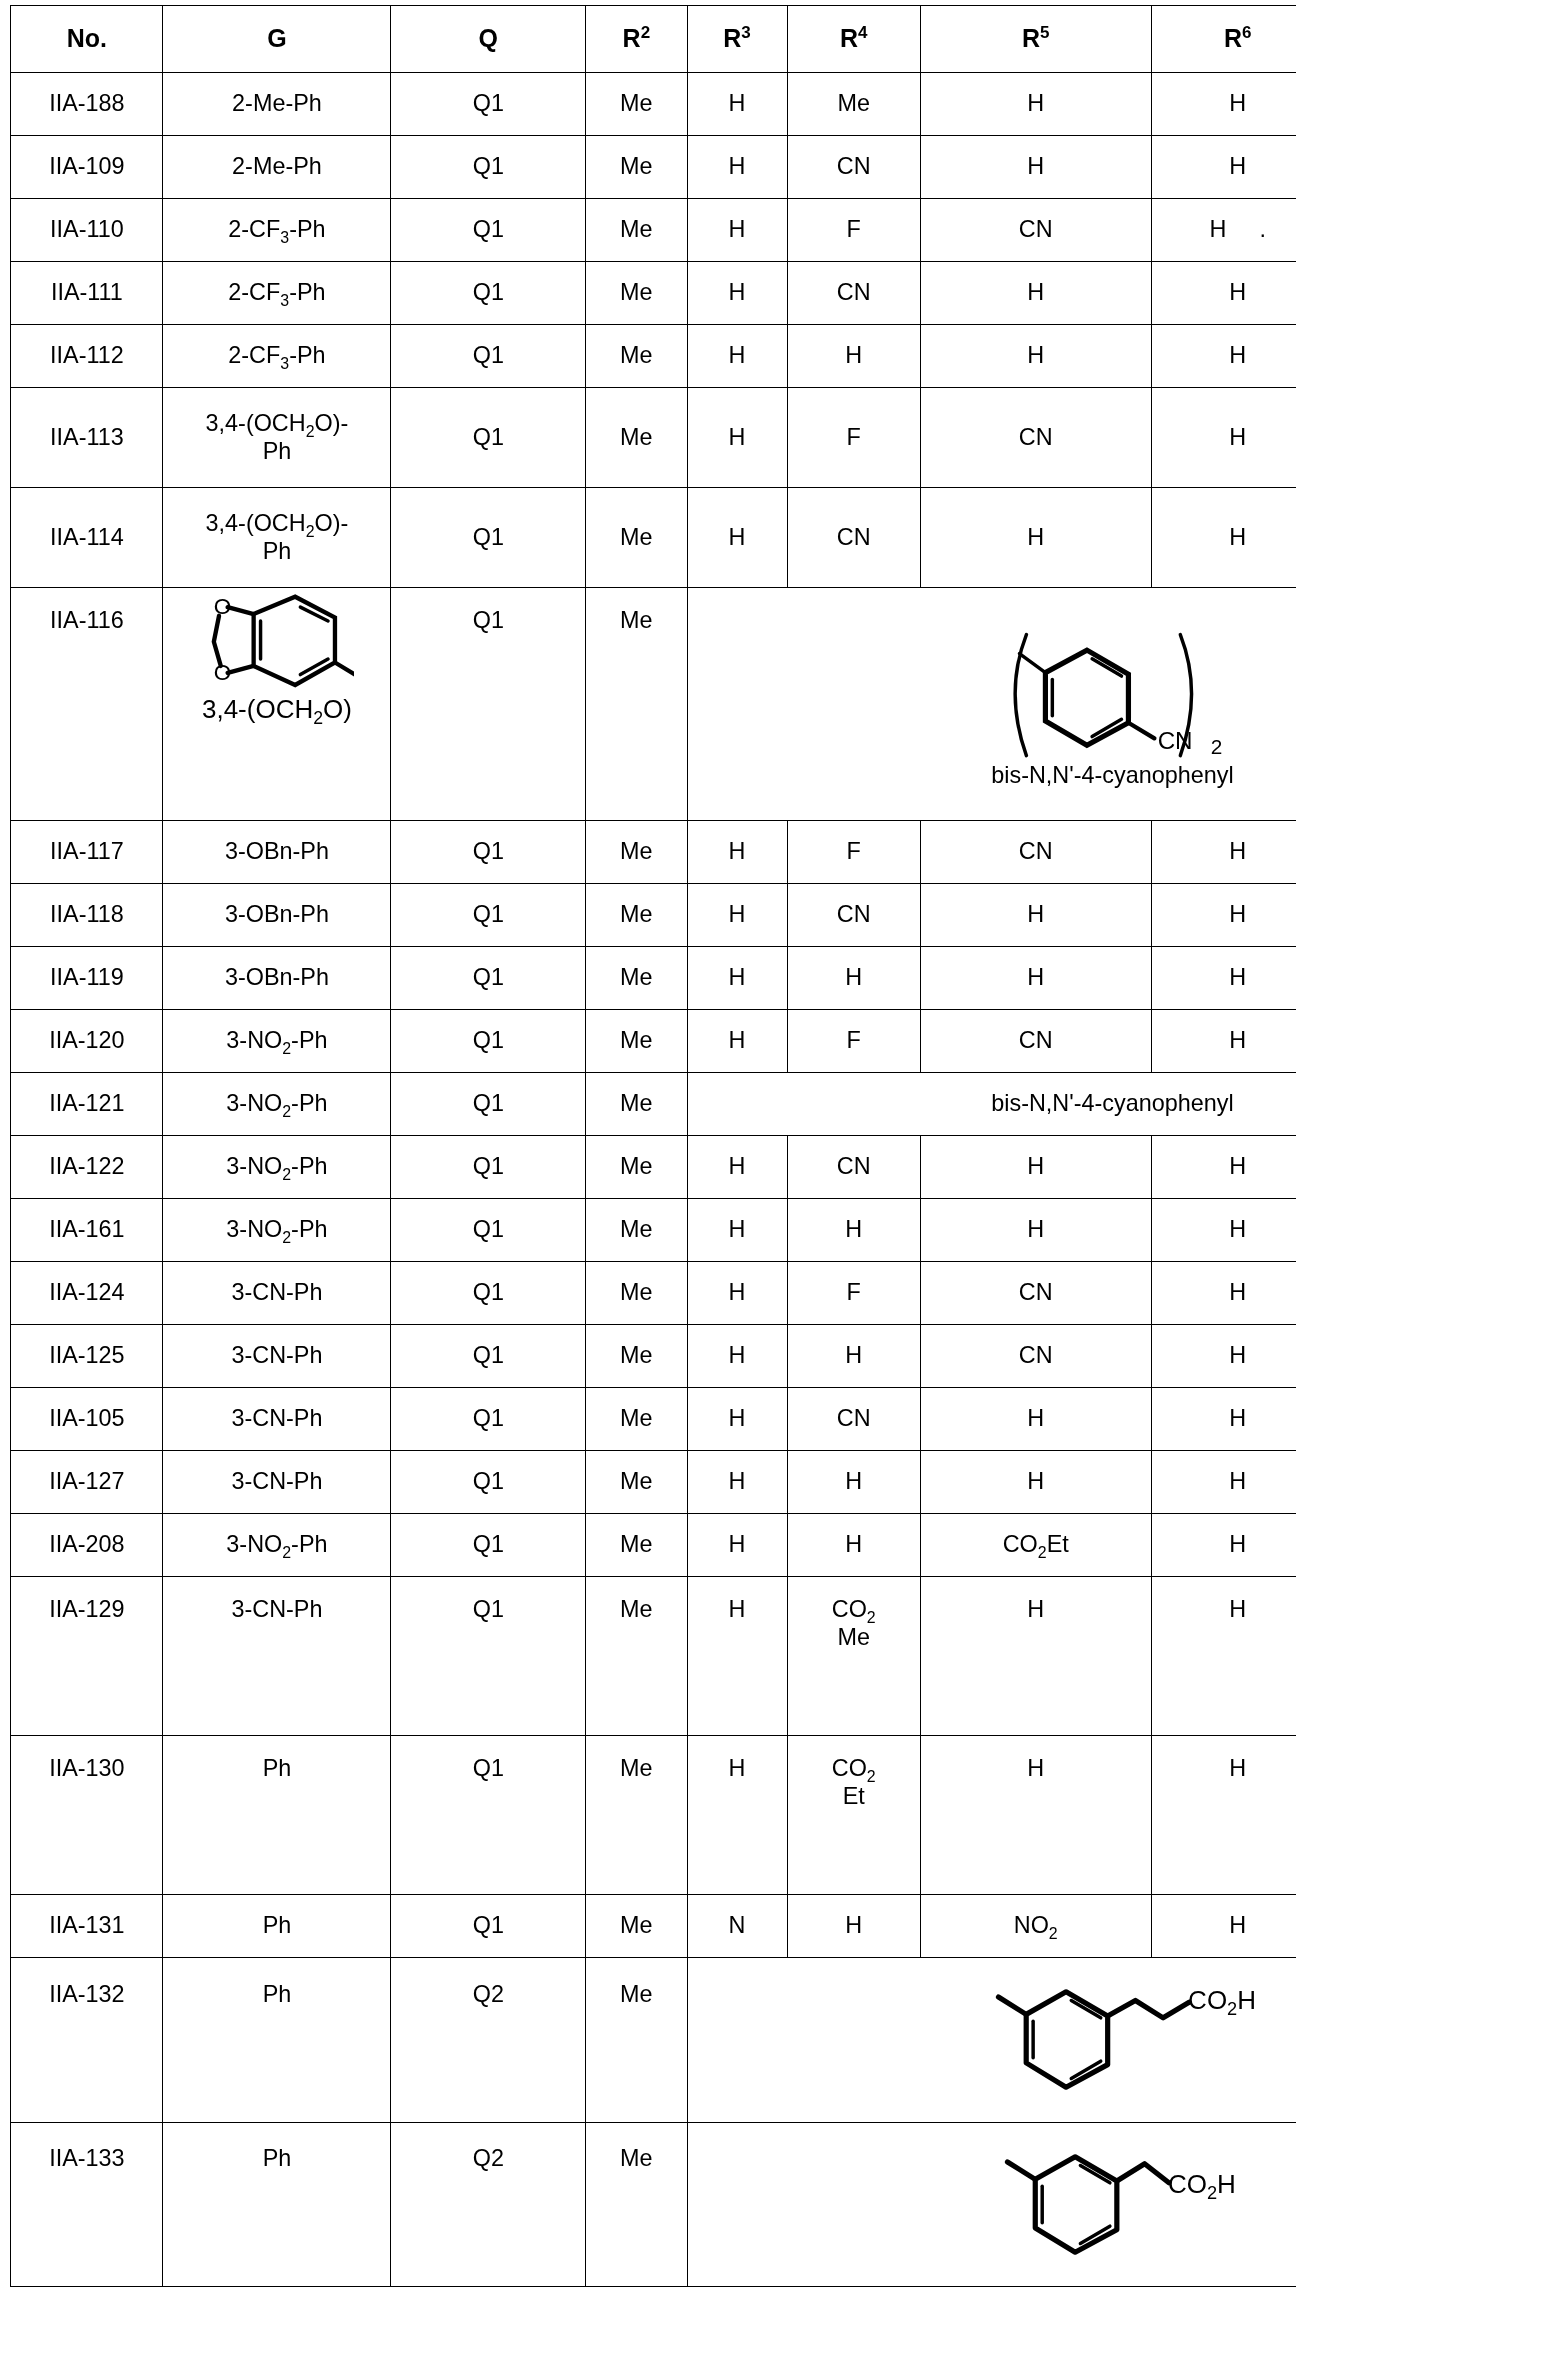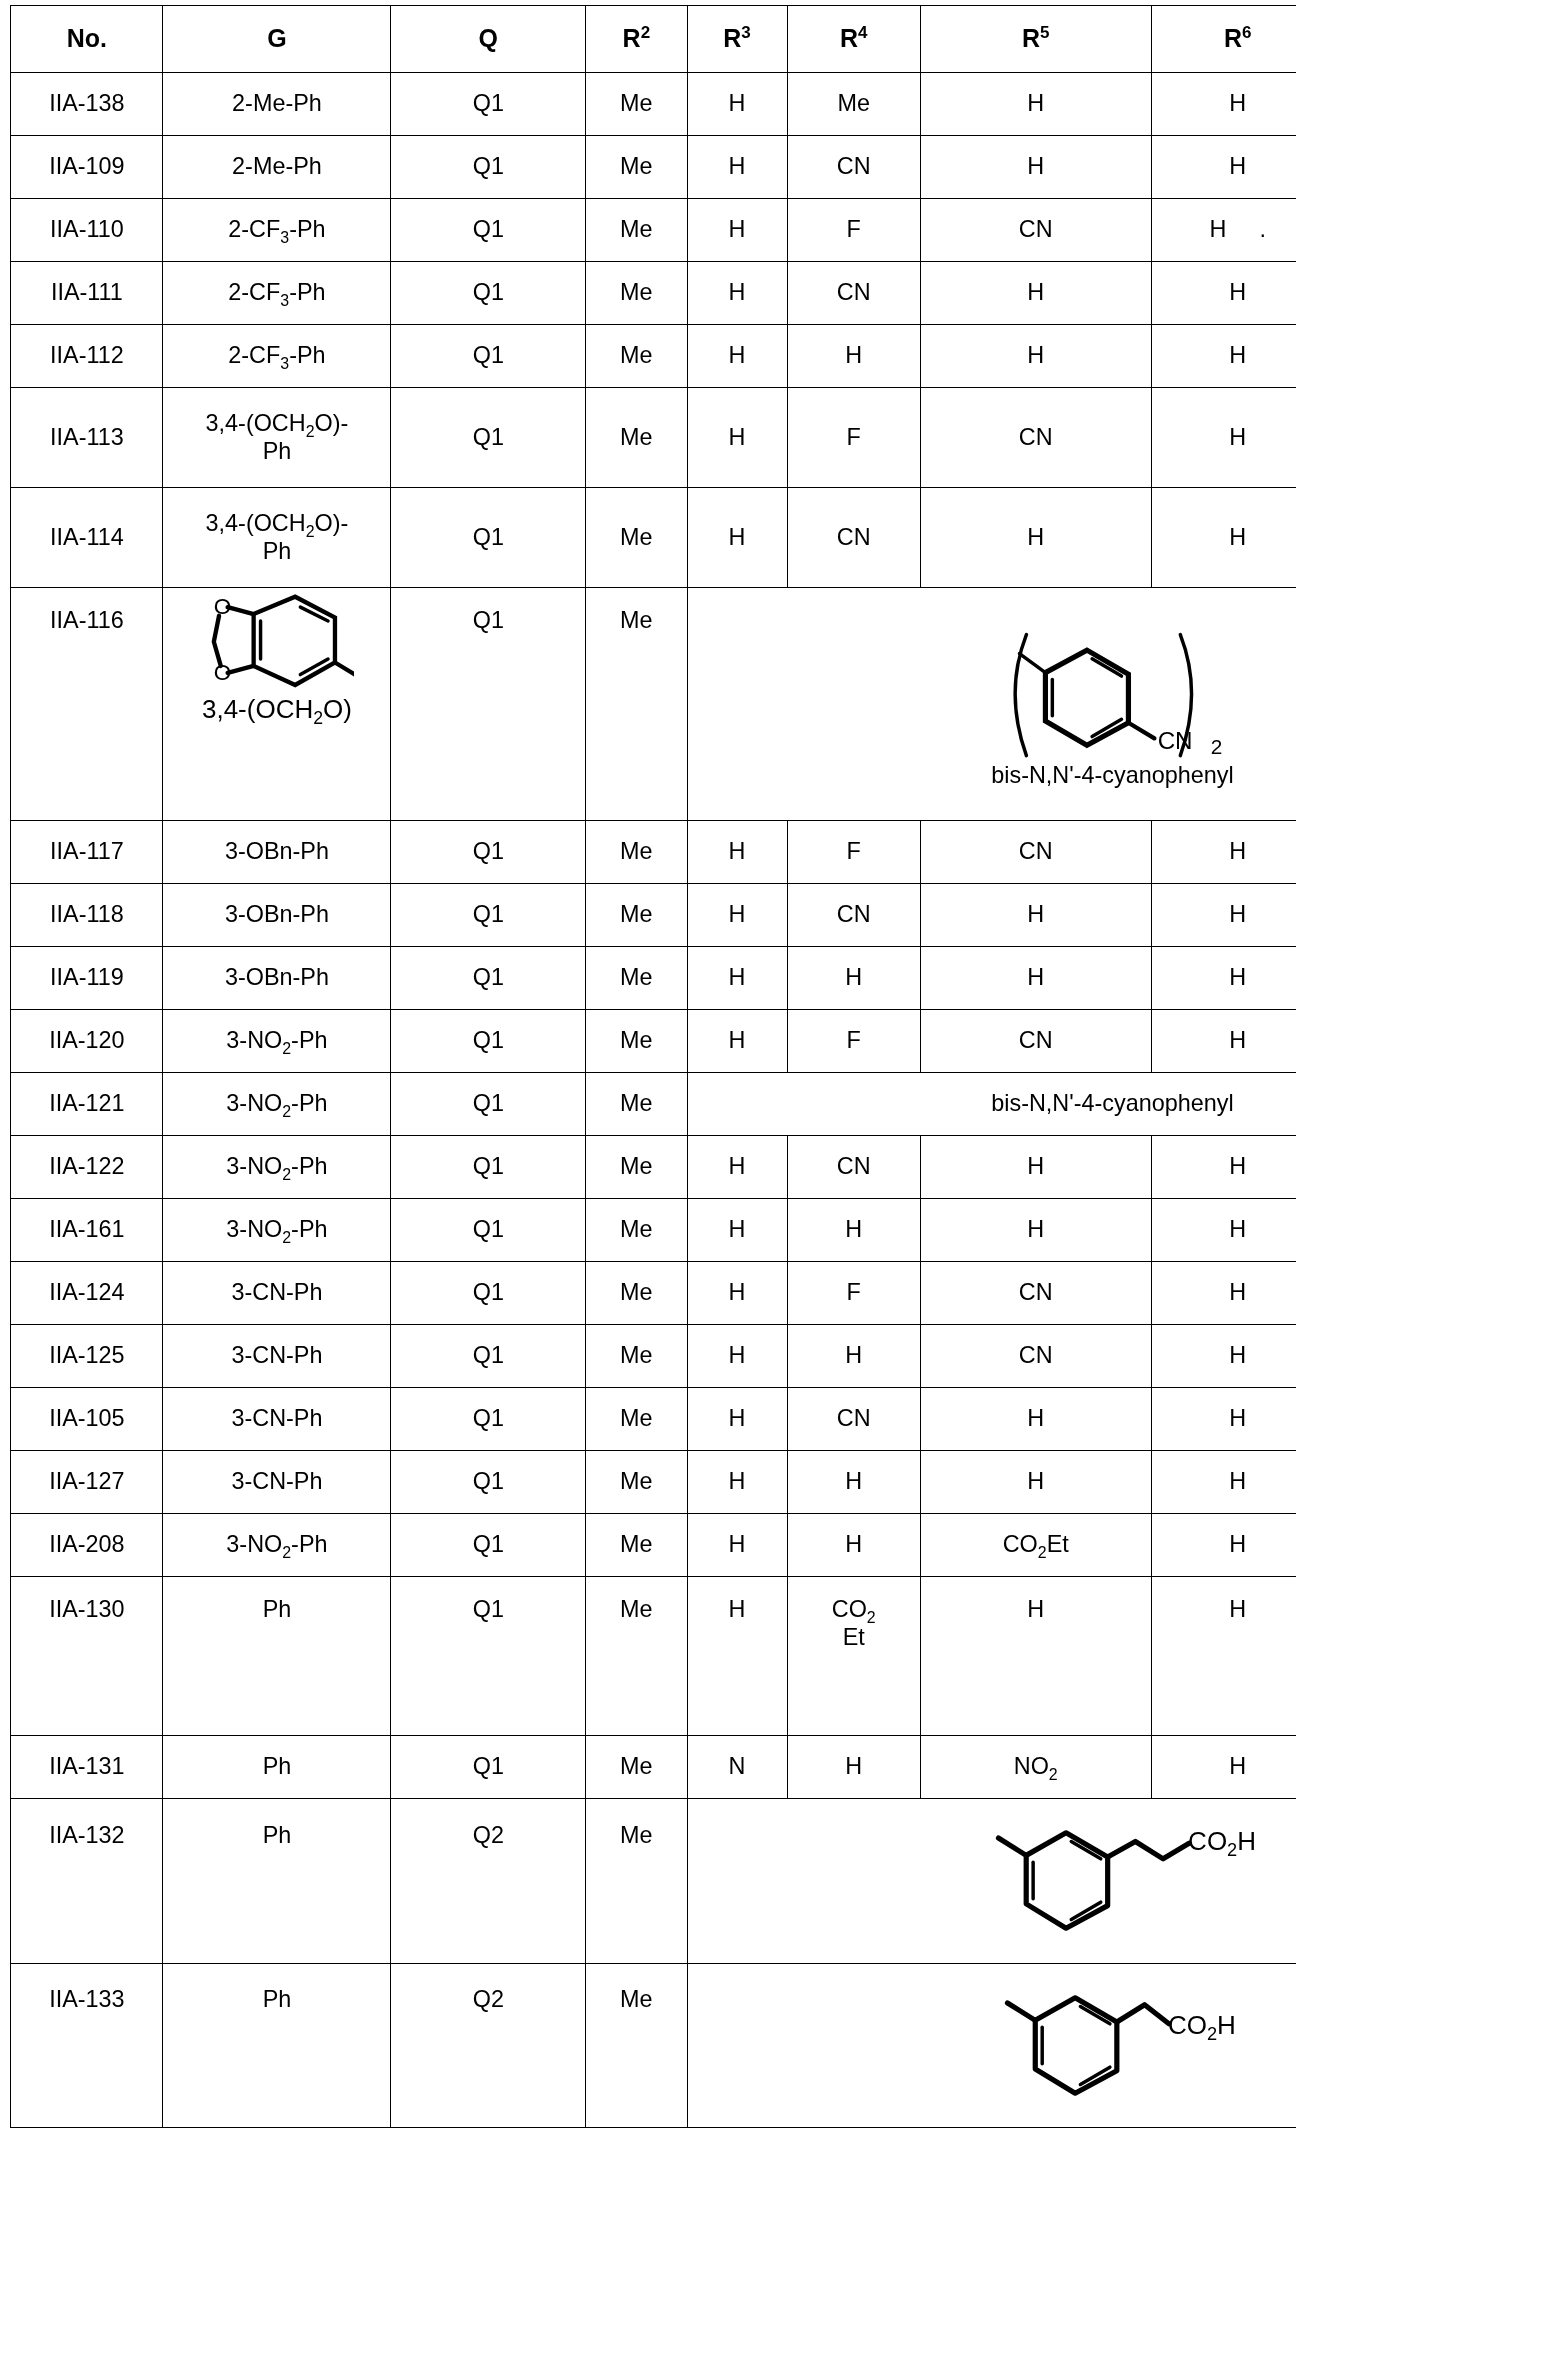--- a/index.html
+++ b/index.html
@@ -85,21 +85,21 @@
     <th><span>Q</span></th>
     <th><span>R</span><sup>2</sup></th>
     <th><span>R</span><sup>3</sup></th>
     <th><span>R</span><sup>4</sup></th>
     <th><span>R</span><sup>5</sup></th>
     <th><span>R</span><sup>6</sup></th>
     <th><span>R</span><sup>7</sup></th>
   </tr>
 
   <tr class="r-std">
-    <td>IIA-138</td>
+    <td>IIA-188</td>
     <td>2-Me-Ph</td>
     <td>Q1</td>
     <td>Me</td>
     <td>H</td>
     <td>Me</td>
     <td>H</td>
     <td>H</td>
     <td>H</td>
   </tr>
 
@@ -358,20 +358,31 @@
     <td><span>3-NO</span><sub>2</sub><span>-Ph</span></td>
     <td>Q1</td>
     <td>Me</td>
     <td>H</td>
     <td>H</td>
     <td><span>CO</span><sub>2</sub><span>Et</span></td>
     <td>H</td>
     <td>H</td>
   </tr>
 
+  <tr class="r-xtall">
+    <td style="vertical-align:top;padding-top:19px;">IIA-129</td>
+    <td style="vertical-align:top;padding-top:19px;">3-CN-Ph</td>
+    <td style="vertical-align:top;padding-top:19px;">Q1</td>
+    <td style="vertical-align:top;padding-top:19px;">Me</td>
+    <td style="vertical-align:top;padding-top:19px;">H</td>
+    <td class="twoline" style="vertical-align:top;padding-top:19px;"><span>CO</span><sub>2</sub><br><span>Me</span></td>
+    <td style="vertical-align:top;padding-top:19px;">H</td>
+    <td style="vertical-align:top;padding-top:19px;">H</td>
+    <td style="vertical-align:top;padding-top:19px;">H</td>
+  </tr>
 
   <tr class="r-xtall">
     <td style="vertical-align:top;padding-top:19px;">IIA-130</td>
     <td style="vertical-align:top;padding-top:19px;">Ph</td>
     <td style="vertical-align:top;padding-top:19px;">Q1</td>
     <td style="vertical-align:top;padding-top:19px;">Me</td>
     <td style="vertical-align:top;padding-top:19px;">H</td>
     <td class="twoline" style="vertical-align:top;padding-top:19px;"><span>CO</span><sub>2</sub><br><span>Et</span></td>
     <td style="vertical-align:top;padding-top:19px;">H</td>
     <td style="vertical-align:top;padding-top:19px;">H</td>

